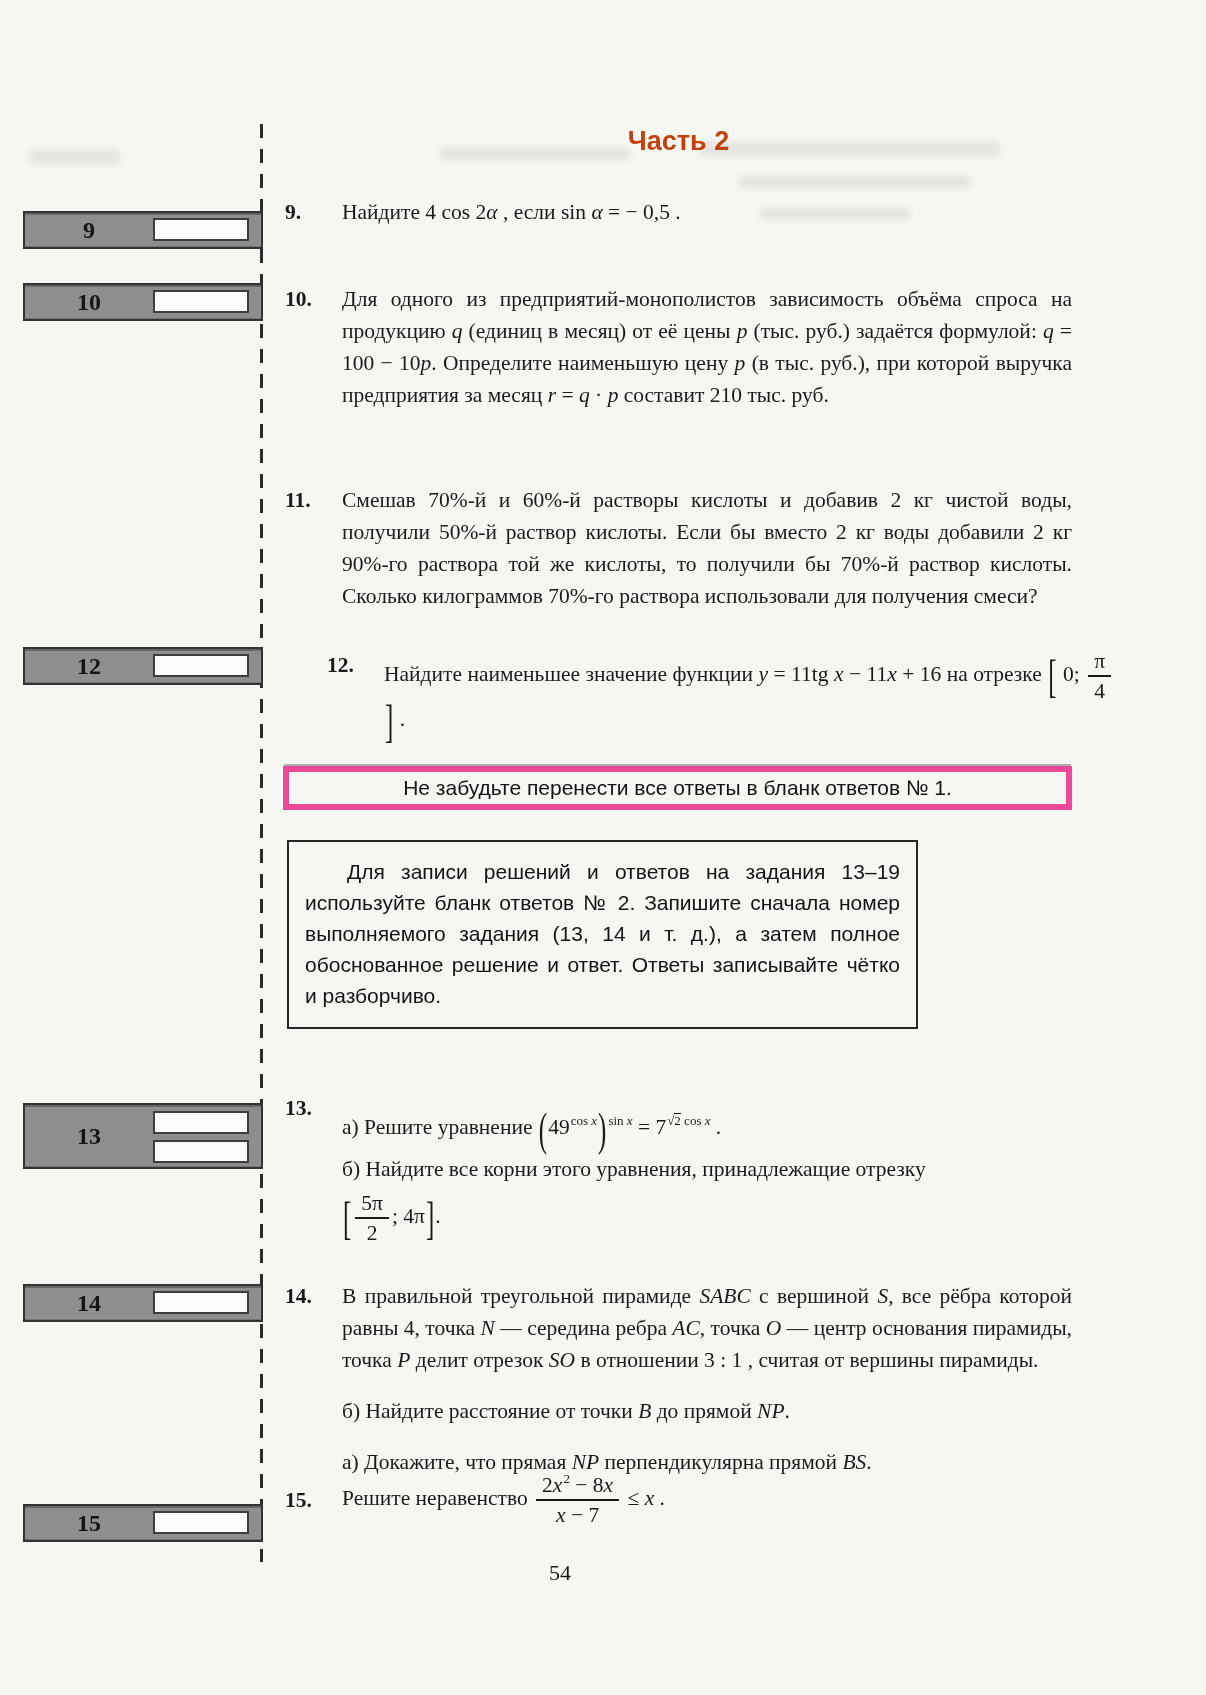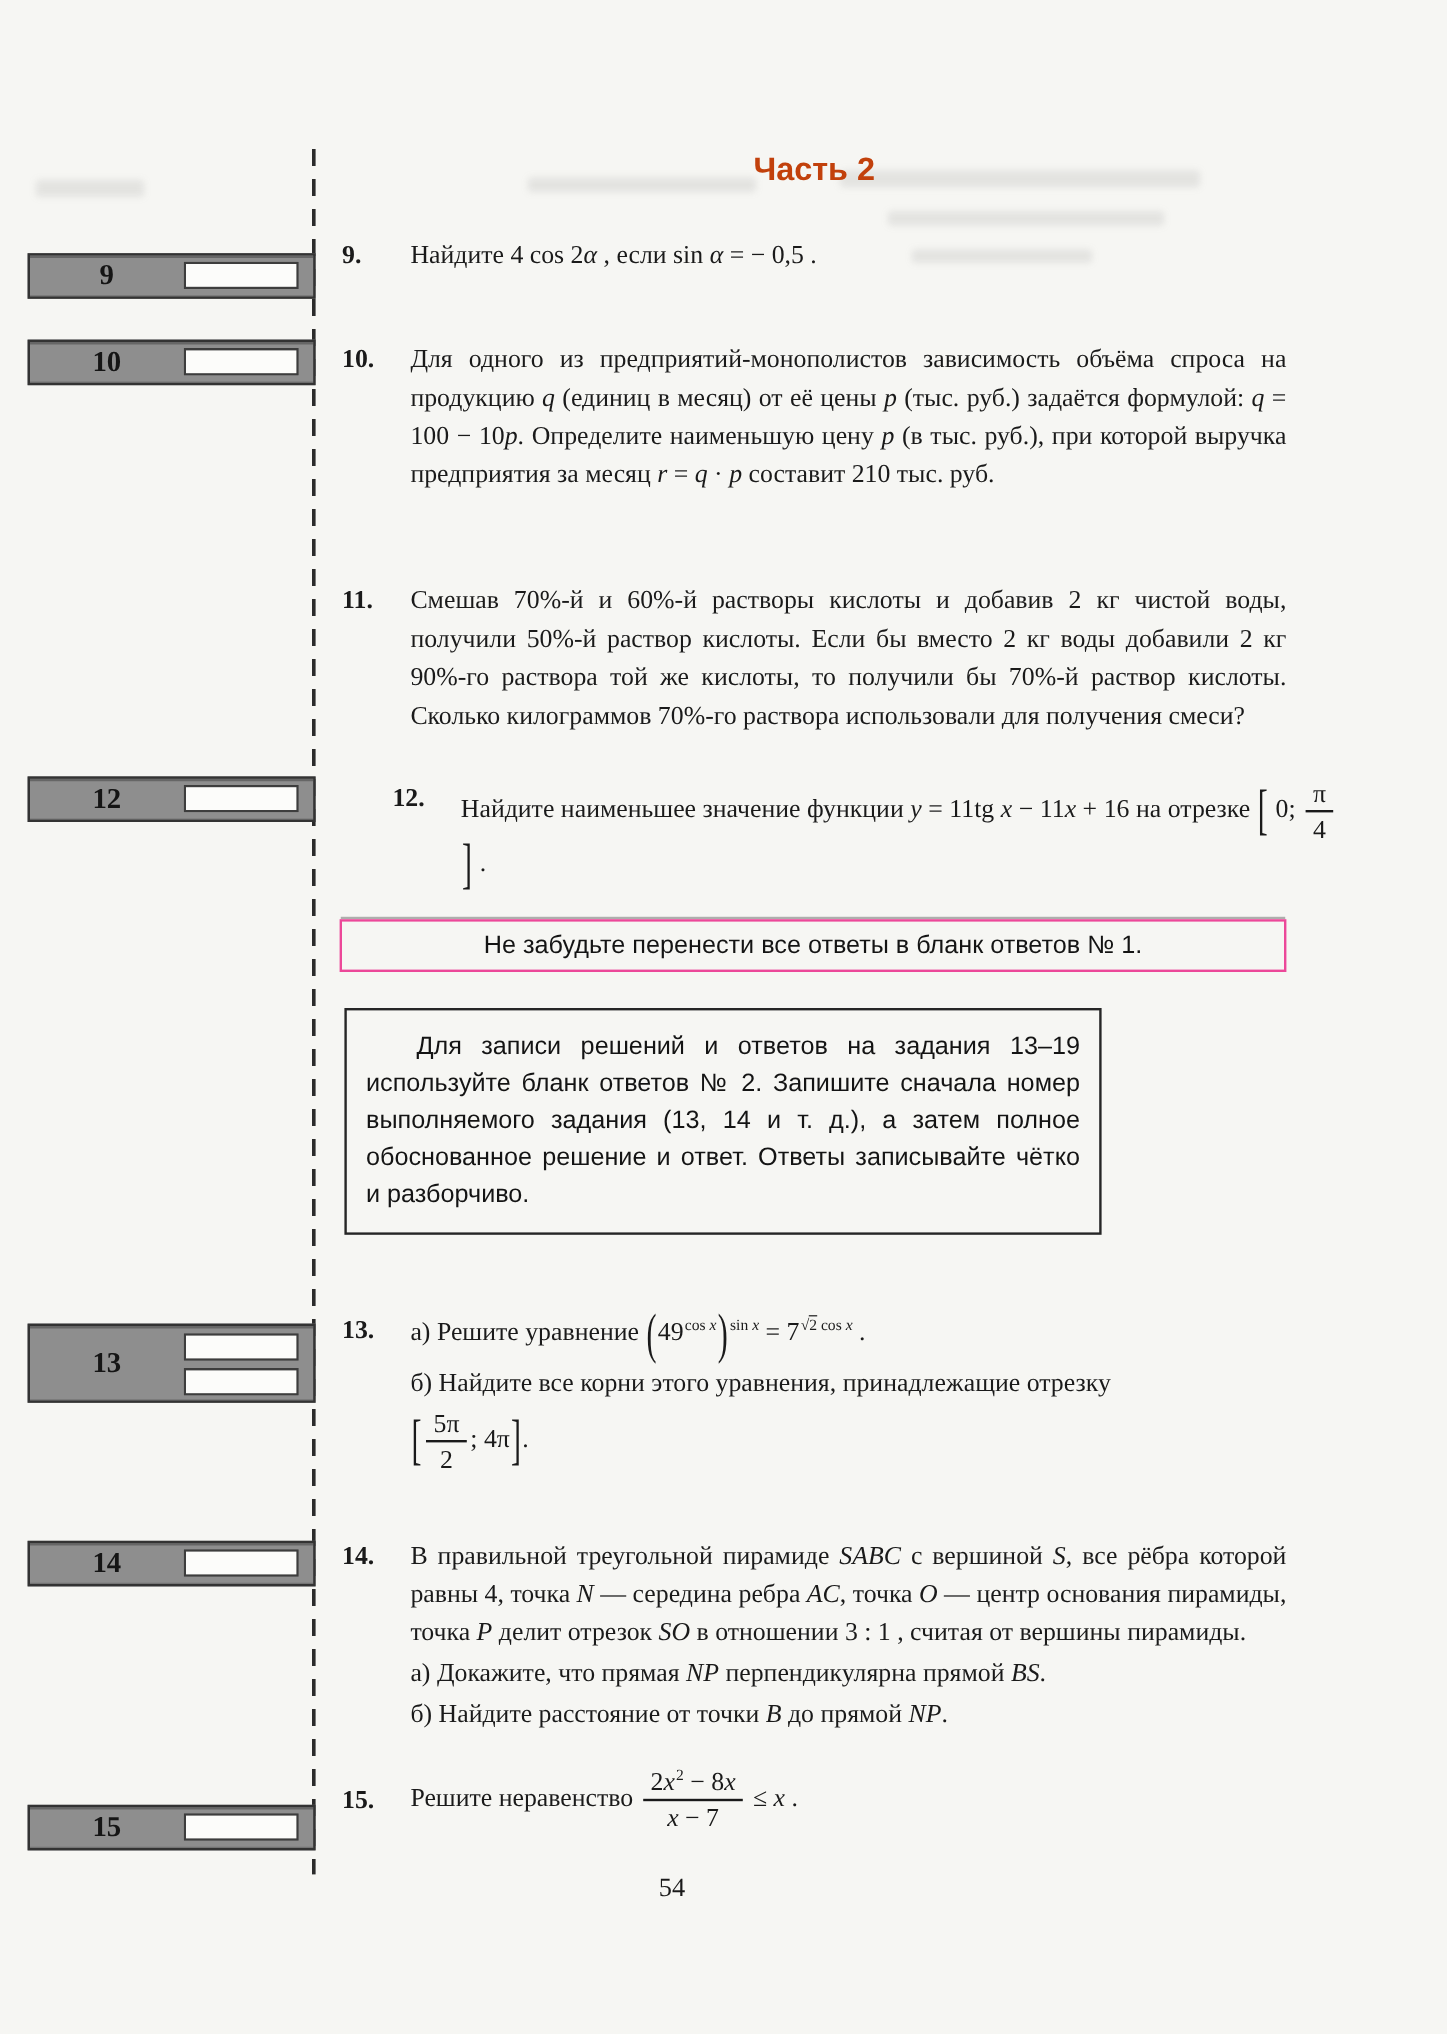--- a/index.html
+++ b/index.html
@@ -24,37 +24,37 @@
   .abox.double{height:66px;}
   .abox.double .afield.f1{top:6px;}
   .abox.double .afield.f2{top:35px;}
 
   
   .title{position:absolute;left:285px;width:787px;top:126px;text-align:center;
          font-family:"Liberation Sans",sans-serif;font-weight:bold;font-size:27px;color:#c2410c;}
   .problem{position:absolute;left:285px;width:787px;display:flex;}
   .pnum{flex:0 0 57px;font-weight:bold;font-size:21.5px;line-height:32px;}
   .pbody{flex:1;font-size:21.5px;line-height:32px;text-align:justify;}
-  .pbody .sub{margin-top:2px;}
+  .pbody .sub{margin-top:19px;}
   .vcenter{align-items:center;}
   .vcenter .pnum,.vcenter .pbody{line-height:normal;}
 
   .var{font-style:italic;}
   sup.s{font-size:13px;line-height:0;position:relative;top:-1px;margin-left:1px;}
   .frac{display:inline-block;vertical-align:middle;text-align:center;
         line-height:1.12;padding:0 3px;}
   .frac .num{display:block;border-bottom:2px solid #1a1a1a;padding:0 6px 2px;}
   .frac .den{display:block;padding-top:2px;}
   .big{display:inline-block;transform:scaleY(1.85);transform-origin:center;
        font-size:25px;line-height:1;vertical-align:middle;padding:0 1px;font-weight:300;}
   .sqrt .ovl{display:inline-block;border-top:1.6px solid #1a1a1a;line-height:1;}
 
   
   .notice1{position:absolute;left:283px;top:766px;width:789px;height:44px;box-sizing:border-box;
-           border:2px solid #ec4899;display:flex;align-items:center;justify-content:center;
+           border:6px solid #ec4899;display:flex;align-items:center;justify-content:center;
            font-family:"Liberation Sans",sans-serif;font-size:21px;color:#141414;
            box-shadow:0 -3px 0 -1px rgba(40,40,40,.35);}
   .notice2{position:absolute;left:287px;top:840px;width:631px;box-sizing:border-box;
            border:2px solid #262626;padding:14px 16px 16px;
            font-family:"Liberation Sans",sans-serif;font-size:21px;line-height:31px;
            text-align:justify;color:#141414;}
   .notice2 .ind{display:inline-block;width:42px;}
 
   .pageno{position:absolute;left:420px;top:1560px;width:280px;text-align:center;
           font-size:22px;color:#1a1a1a;}
@@ -134,22 +134,22 @@
       <div class="sub"><span>а) Решите уравнение </span><span class="big">(</span><span>49</span><sup class="s"><span>cos </span><span class="var">x</span></sup><span class="big">)</span><sup class="s"><span>sin </span><span class="var">x</span></sup><span> = 7</span><sup class="s"><span class="sqrt">√<span class="ovl"><span>2</span></span></span><span> cos </span><span class="var">x</span></sup><span> .</span></div>
       <div class="sub" style="margin-top:10px;"><span>б) Найдите все корни этого уравнения, принадлежащие отрезку</span></div>
       <div class="sub" style="margin-top:6px;"><span class="big">[</span><span class="frac"><span class="num"><span>5π</span></span><span class="den"><span>2</span></span></span><span>; 4π</span><span class="big">]</span><span>.</span></div>
     </div>
   </div>
 
   <div class="problem" style="top:1280px;">
     <div class="pnum">14.</div>
     <div class="pbody">
       <div><span>В правильной треугольной пирамиде </span><span class="var">SABC</span><span> с вершиной </span><span class="var">S</span><span>, все рёбра которой равны 4, точка </span><span class="var">N</span><span> — середина ребра </span><span class="var">AC</span><span>, точка </span><span class="var">O</span><span> — центр основания пирамиды, точка </span><span class="var">P</span><span> делит отрезок </span><span class="var">SO</span><span> в отношении 3 : 1 , считая от вершины пирамиды.</span></div>
+      <div class="sub"><span>б) Найдите расстояние от точки </span><span class="var">B</span><span> до прямой </span><span class="var">NP</span><span>.</span></div>
       <div class="sub"><span>а) Докажите, что прямая </span><span class="var">NP</span><span> перпендикулярна прямой </span><span class="var">BS</span><span>.</span></div>
-      <div class="sub"><span>б) Найдите расстояние от точки </span><span class="var">B</span><span> до прямой </span><span class="var">NP</span><span>.</span></div>
     </div>
   </div>
 
   <div class="problem vcenter" style="top:1462px;height:76px;">
     <div class="pnum">15.</div>
     <div class="pbody" style="text-align:left;"><span>Решите неравенство </span><span class="frac"><span class="num"><span>2</span><span class="var">x</span><sup class="s"><span>2</span></sup><span> − 8</span><span class="var">x</span></span><span class="den"><span class="var">x</span><span> − 7</span></span></span><span> ≤ </span><span class="var">x</span><span> .</span></div>
   </div>
 
   <div class="pageno">54</div>
 

